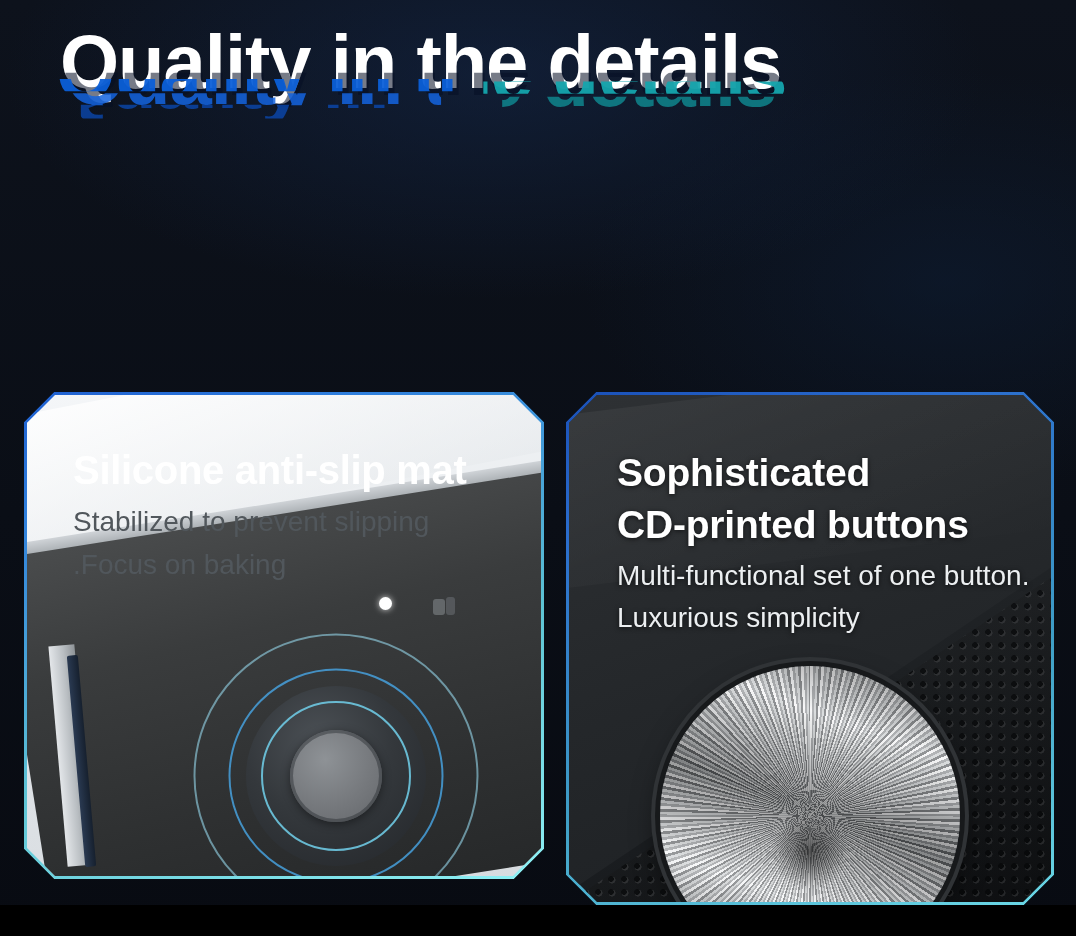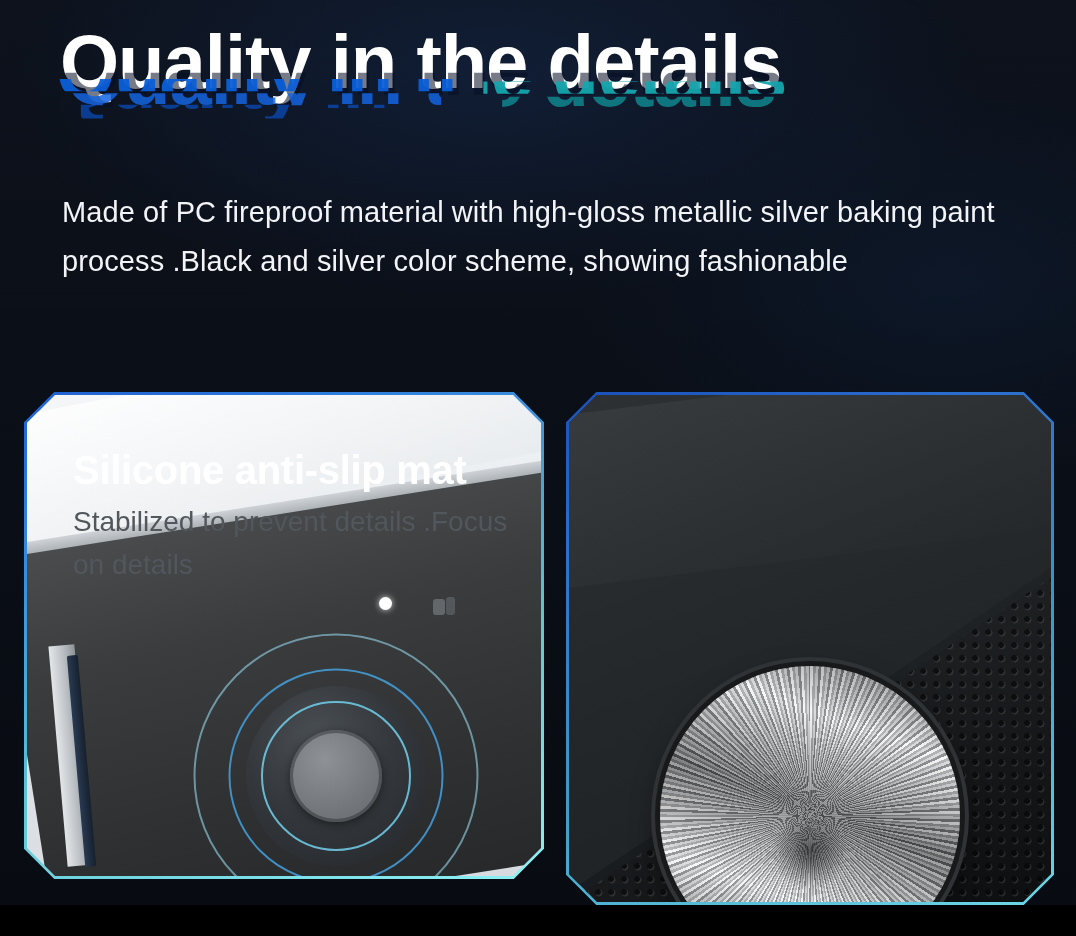--- a/index.html
+++ b/index.html
@@ -342,21 +342,20 @@
       <span class="glitch g-dark">Quality in the details</span>
       <span class="glitch g-blue-a">Quality in the details</span>
       <span class="glitch g-blue-b">Quality in the details</span>
       <span class="glitch g-blue-c">Quality in the details</span>
       <span class="glitch g-teal-a">Quality in the details</span>
       <span class="glitch g-teal-b">Quality in the details</span>
       <span class="title-main">Quality in the details</span>
     </div>
   </div>
 
-  <p class="lead">Made of PC fireproof material with high-gloss metallic silver baking paint process .Black and silver color scheme, showing fashionable</p>
 
   <div class="cards">
 
     <div class="card" id="card-left">
       <div class="card-frame"></div>
       <div class="card-body">
 
         <div class="left-photo">
           <div class="dev-seam"></div>
           <div class="dev-strip"></div>
@@ -372,40 +371,45 @@
             <div class="ring r4"></div>
             <div class="ring r3"></div>
             <div class="ring r2"></div>
             <div class="ring r1"></div>
             <div class="ring-hub"></div>
           </div>
         </div>
 
         <div class="card-text">
           <div class="ct-title-dark">Silicone anti-slip mat</div>
-          <div class="ct-sub-dark">Stabilized to prevent details .Focus on details</div>
+          <div class="ct-sub-dark">Stabilized to prevent slipping .Focus on baking</div>
         </div>
 
       </div>
     </div>
 
     <div class="card" id="card-right">
       <div class="card-frame"></div>
       <div class="card-body">
 
         <div class="right-photo">
           <div class="mesh"></div>
           <div class="mesh-shade"></div>
           <div class="flat-panel"></div>
           <div class="panel-seam"></div>
           <div class="knob">
             <div class="knob-sheen"></div>
           </div>
         </div>
 
+        <div class="card-text">
+          <div class="ct-title-light">Sophisticated</div>
+          <div class="ct-title-light">CD-printed buttons</div>
+          <div class="ct-sub-light">Multi-functional set of one button. Luxurious simplicity</div>
+        </div>
 
       </div>
     </div>
 
   </div>
 
   <div class="bottom-black"></div>
 </div>
 
 </body></html>

